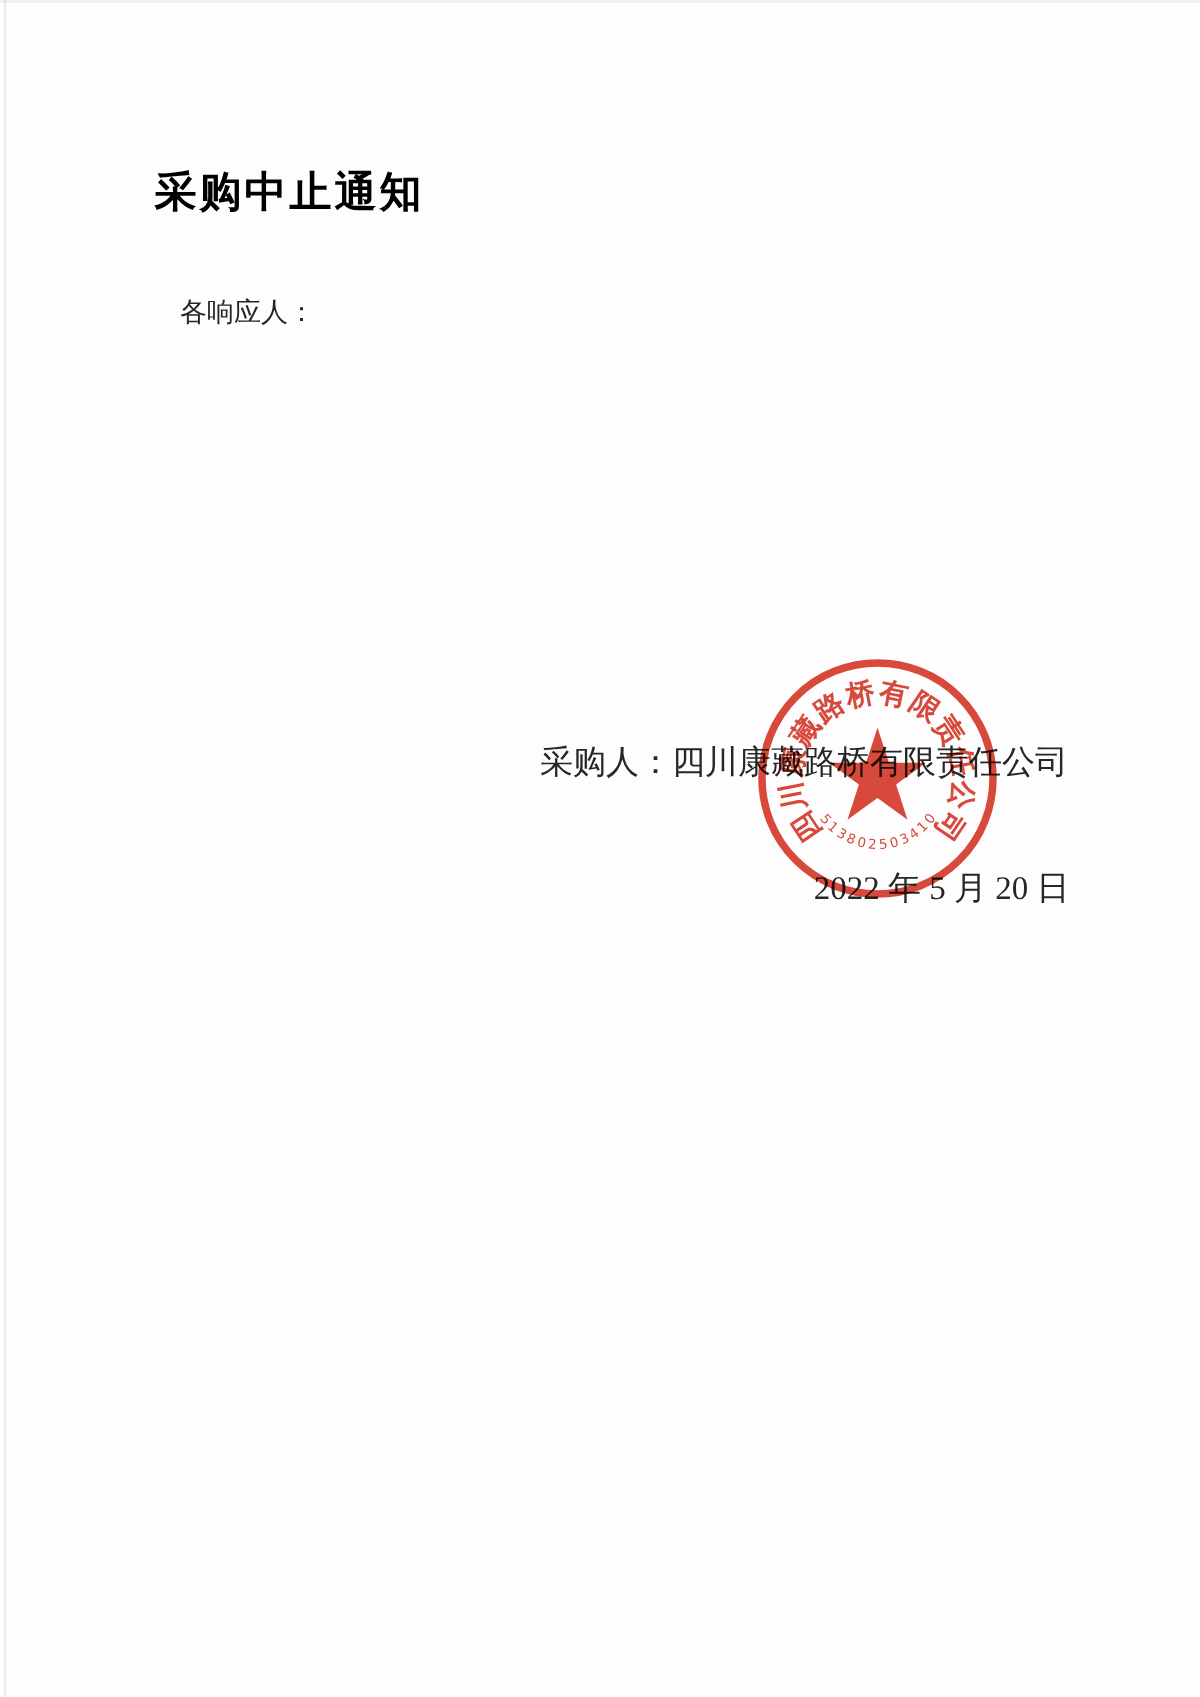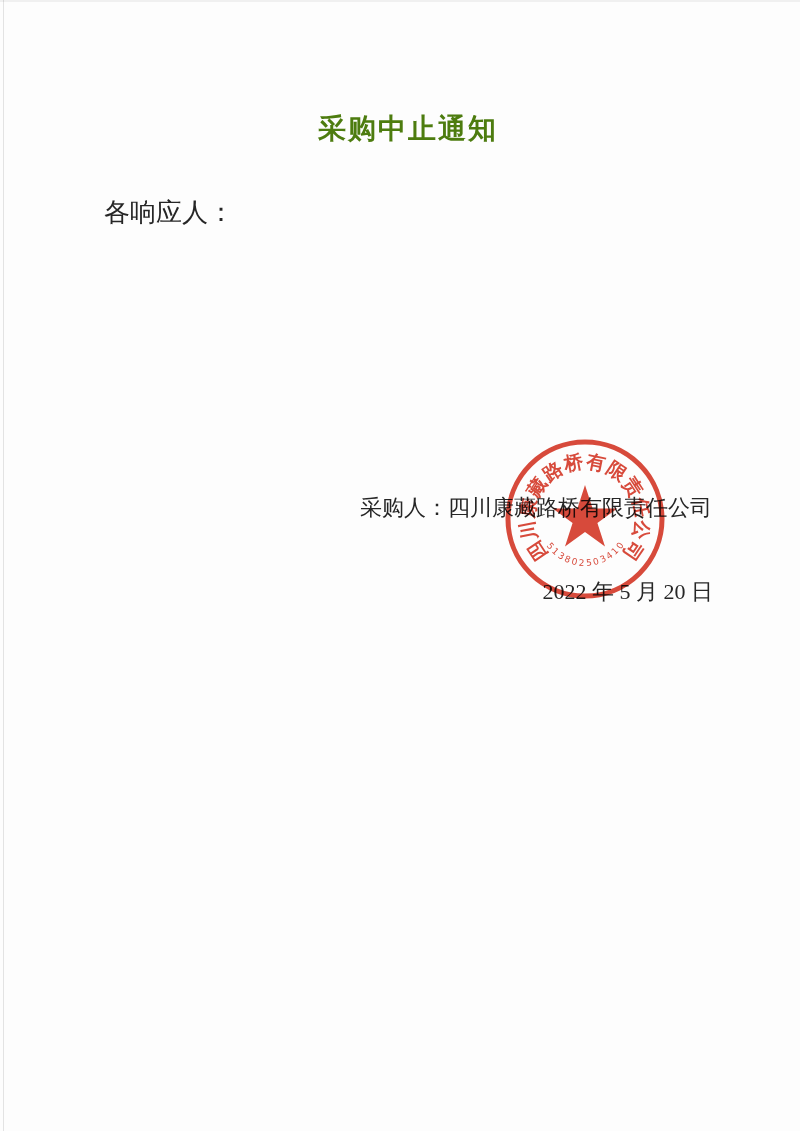--- a/index.html
+++ b/index.html
@@ -27,32 +27,32 @@
     position: absolute;
     left: 0; top: 0;
     width: 100%; height: 2px;
     background: rgba(0,0,0,0.05);
   }
   .doc-title {
     position: absolute;
     top: 112px;
     left: 103px;
     width: 610px;
-    text-align: center;
+    text-align: left;
     font-size: 28px;
     font-weight: 700;
     letter-spacing: 2px;
-    color: #4d7c0f;
+    color: #000000;
     line-height: 1.2;
   }
   .salutation {
     position: absolute;
     top: 197px;
-    left: 104px;
-    font-size: 26px;
+    left: 120px;
+    font-size: 18px;
     line-height: 1.25;
   }
   .doc-body {
     position: absolute;
     top: 236px;
     left: 103px;
     width: 610px;
     font-size: 20.5px;
     line-height: 43px;
   }

